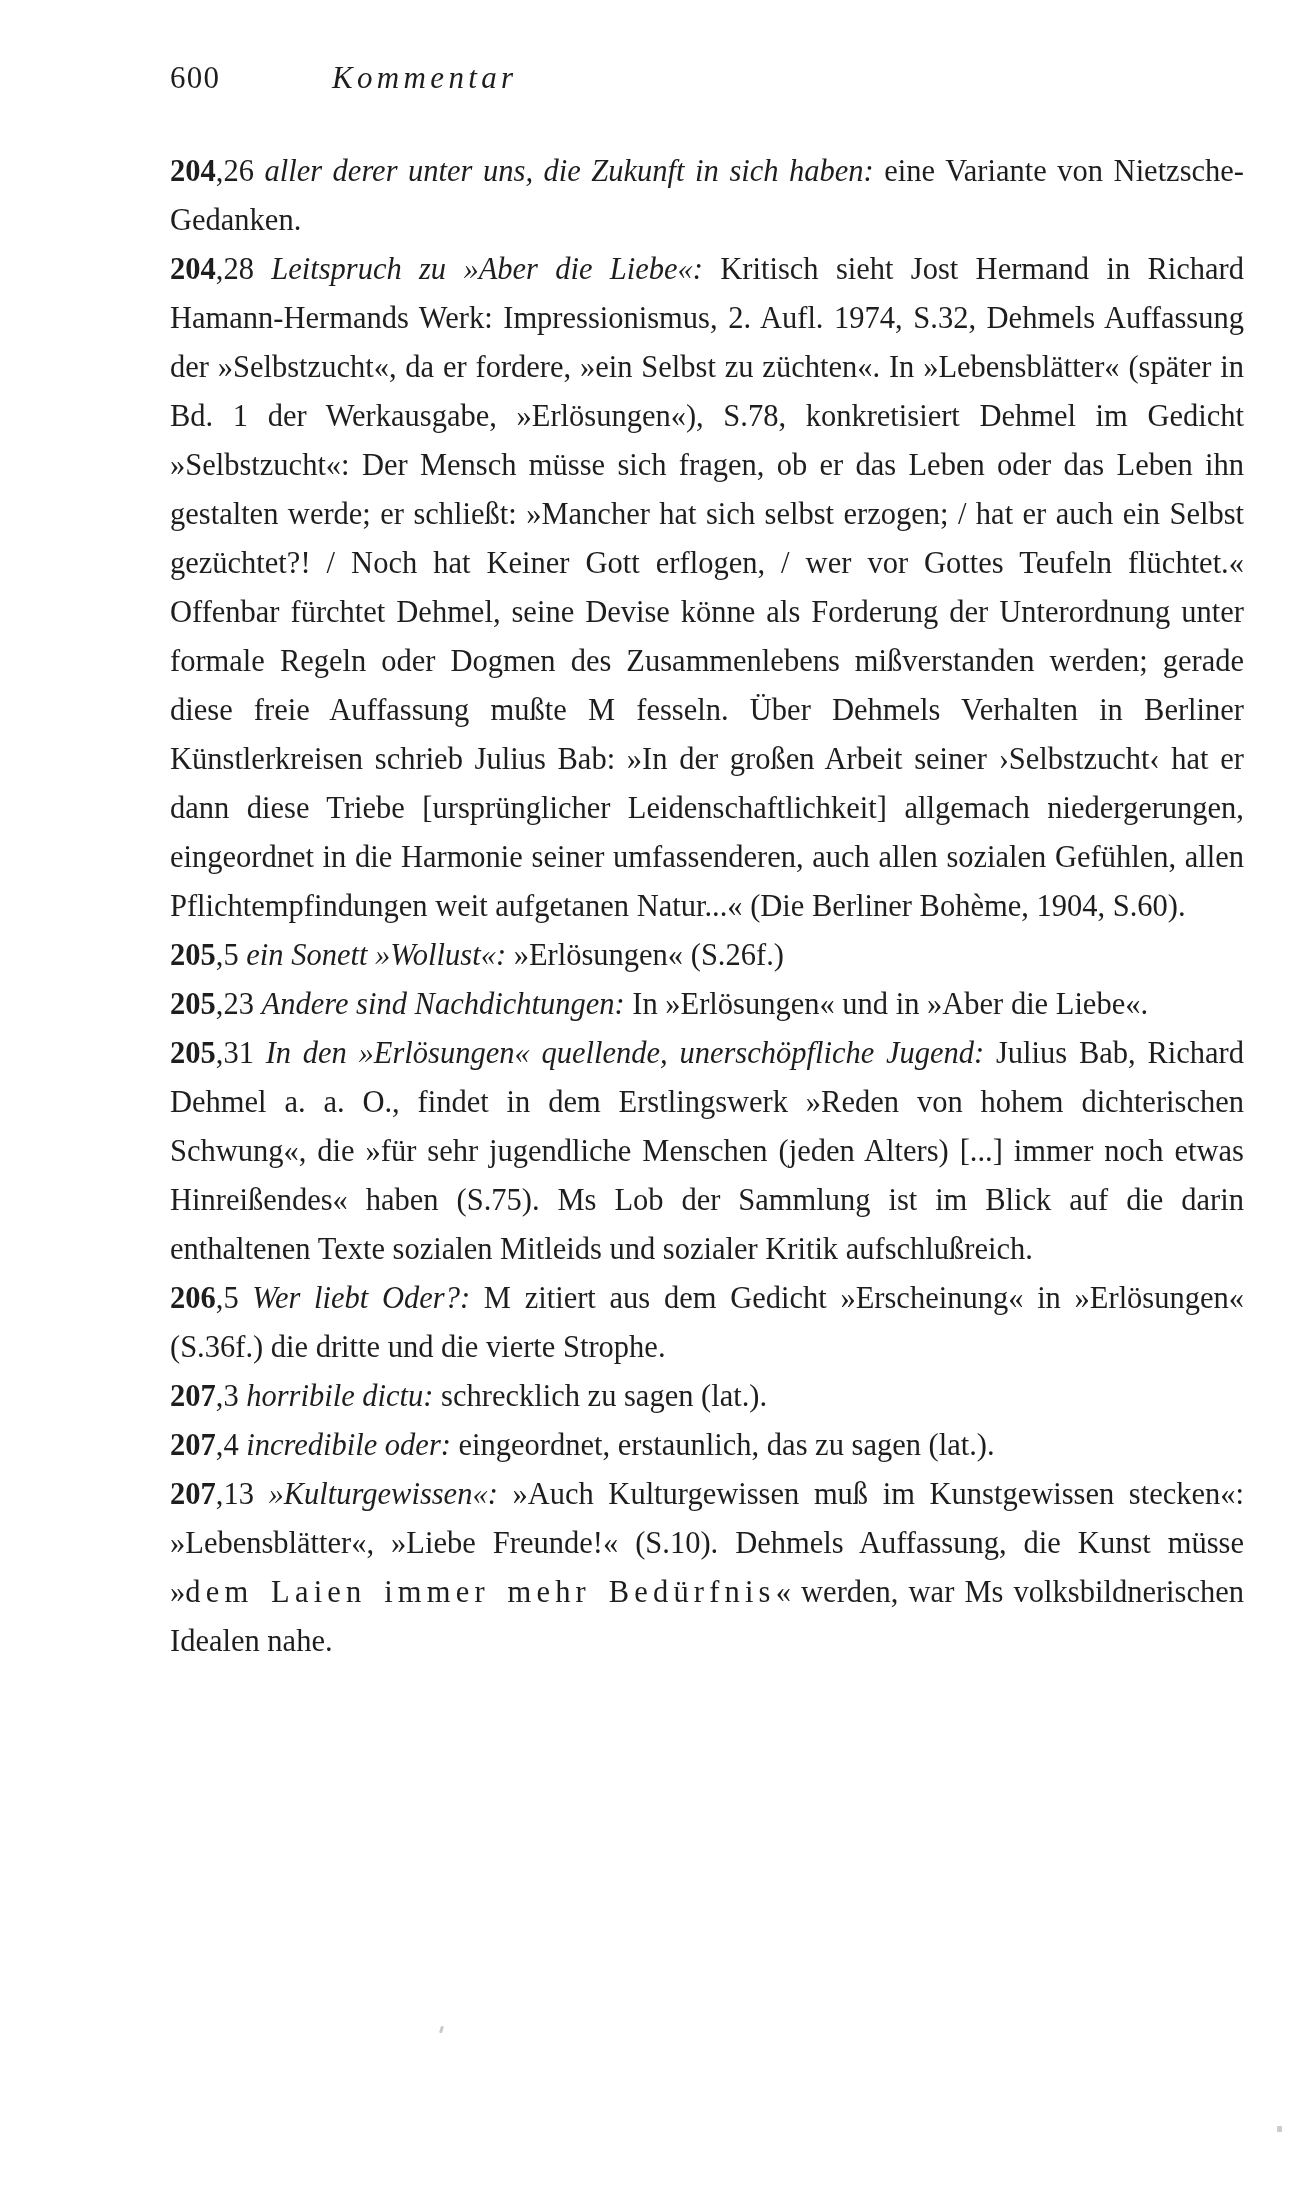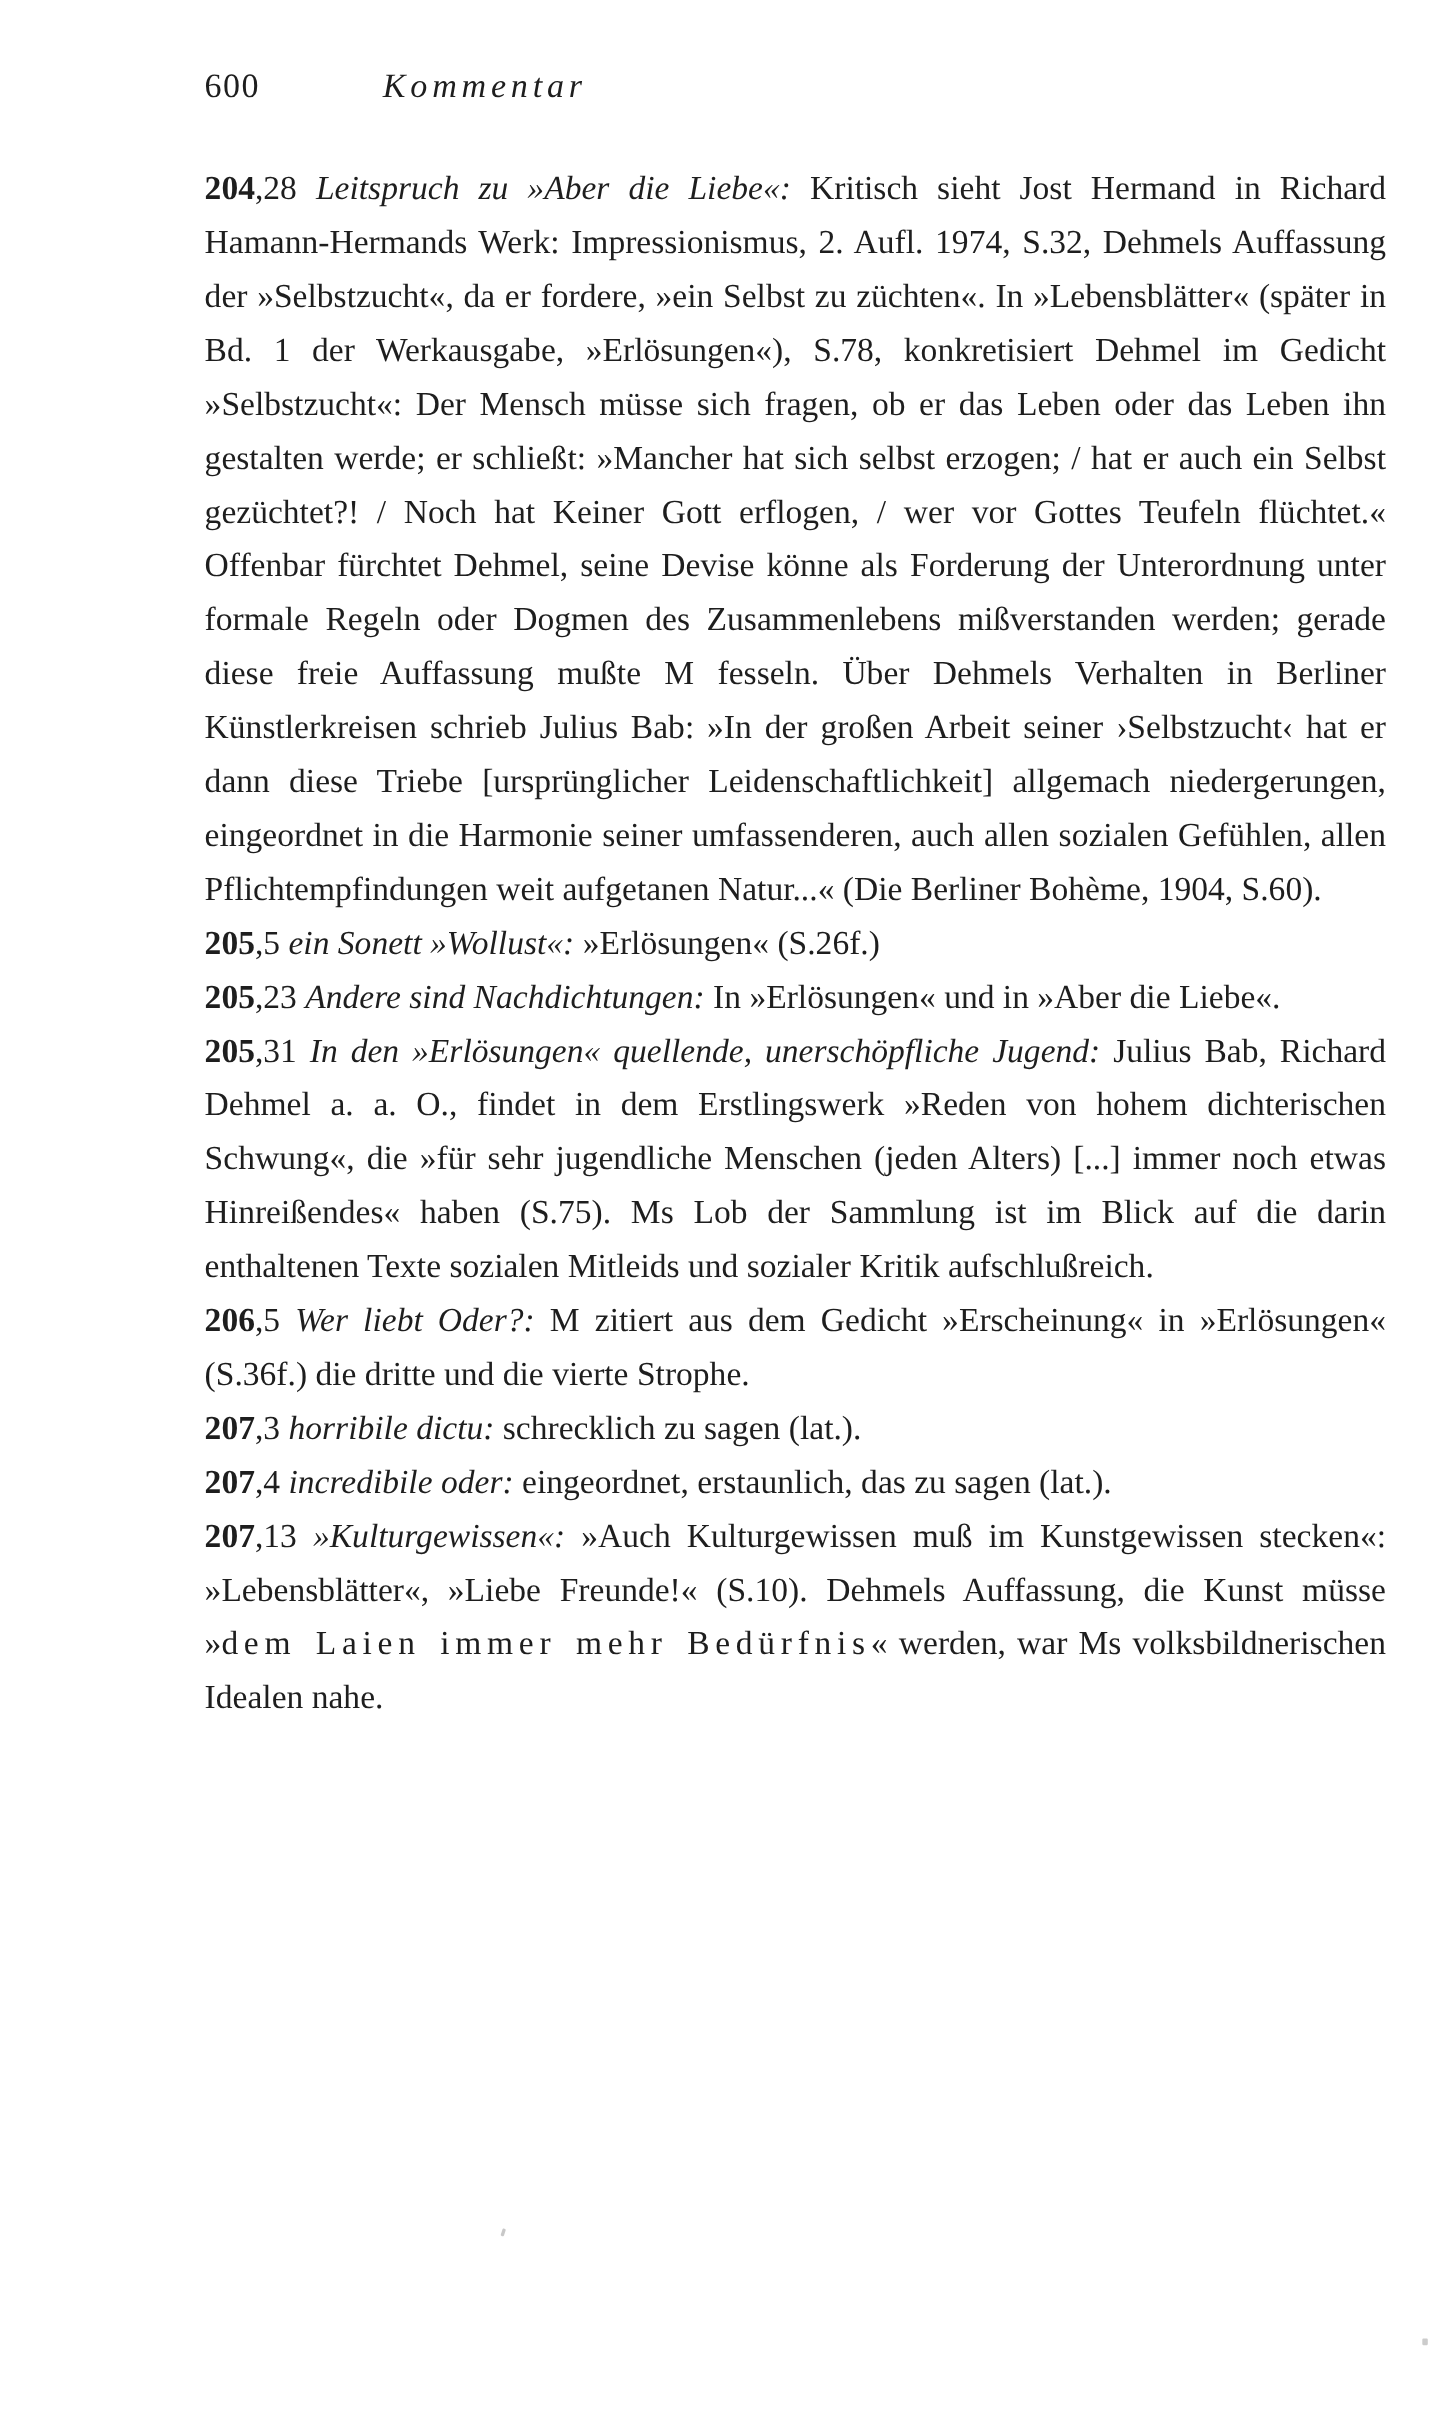--- a/index.html
+++ b/index.html
@@ -9,21 +9,21 @@
   html,body{margin:0;padding:0;}
   body{
     width:1309px;height:2209px;
     background:var(--page-bg);
     font-family:"Liberation Serif","DejaVu Serif",serif;
     color:var(--ink);
     position:relative;
     overflow:hidden;
   }
   .page{
-    position:absolute;inset:0;margin-left:16px;
+    position:absolute;inset:0;
   }
   .running-head{
     position:absolute;
     left:170px;top:60px;
     font-size:31px;line-height:36px;
     white-space:nowrap;
   }
   .pagenum{
     display:inline-block;
     letter-spacing:0.04em;
@@ -61,20 +61,21 @@
 
 <div class="page">
 
   <header class="running-head">
     <span class="pagenum">600</span>
     <span class="head-title">Kommentar</span>
   </header>
 
   <main class="body-text">
 
+  <p class="entry"><span class="seg-bold">204</span><span class="seg-regular">,26 </span><span class="seg-italic">aller derer unter uns, die Zukunft in sich haben:</span><span class="seg-regular"> eine Variante von Nietzsche-Gedanken.</span></p>
       <p class="entry"><span class="seg-bold">204</span><span class="seg-regular">,28 </span><span class="seg-italic">Leitspruch zu »Aber die Liebe«:</span><span class="seg-regular"> Kritisch sieht Jost Hermand in Richard Hamann-Hermands Werk: Impressionismus, 2. Aufl. 1974, S.32, Dehmels Auffassung der »Selbstzucht«, da er fordere, »ein Selbst zu züchten«. In »Lebensblätter« (später in Bd. 1 der Werkausgabe, »Erlösungen«), S.78, konkretisiert Dehmel im Gedicht »Selbstzucht«: Der Mensch müsse sich fragen, ob er das Leben oder das Leben ihn gestalten werde; er schließt: »Mancher hat sich selbst erzogen; / hat er auch ein Selbst gezüchtet?! / Noch hat Keiner Gott erflogen, / wer vor Gottes Teufeln flüchtet.« Offenbar fürchtet Dehmel, seine Devise könne als Forderung der Unterordnung unter formale Regeln oder Dogmen des Zusammenlebens mißverstanden werden; gerade diese freie Auffassung mußte M fesseln. Über Dehmels Verhalten in Berliner Künstlerkreisen schrieb Julius Bab: »In der großen Arbeit seiner ›Selbstzucht‹ hat er dann diese Triebe [ursprünglicher Leidenschaftlichkeit] allgemach niedergerungen, eingeordnet in die Harmonie seiner umfassenderen, auch allen sozialen Gefühlen, allen Pflichtempfindungen weit aufgetanen Natur...« (Die Berliner Bohème, 1904, S.60).</span></p>
       <p class="entry"><span class="seg-bold">205</span><span class="seg-regular">,5 </span><span class="seg-italic">ein Sonett »Wollust«:</span><span class="seg-regular"> »Erlösungen« (S.26f.)</span></p>
       <p class="entry"><span class="seg-bold">205</span><span class="seg-regular">,23 </span><span class="seg-italic">Andere sind Nachdichtungen:</span><span class="seg-regular"> In »Erlösungen« und in »Aber die Liebe«.</span></p>
       <p class="entry"><span class="seg-bold">205</span><span class="seg-regular">,31 </span><span class="seg-italic">In den »Erlösungen« quellende, unerschöpfliche Jugend:</span><span class="seg-regular"> Julius Bab, Richard Dehmel a. a. O., findet in dem Erstlingswerk »Reden von hohem dichterischen Schwung«, die »für sehr jugendliche Menschen (jeden Alters) [...] immer noch etwas Hinreißendes« haben (S.75). Ms Lob der Sammlung ist im Blick auf die darin enthaltenen Texte sozialen Mitleids und sozialer Kritik aufschlußreich.</span></p>
       <p class="entry"><span class="seg-bold">206</span><span class="seg-regular">,5 </span><span class="seg-italic">Wer liebt Oder?:</span><span class="seg-regular"> M zitiert aus dem Gedicht »Erscheinung« in »Erlösungen« (S.36f.) die dritte und die vierte Strophe.</span></p>
       <p class="entry"><span class="seg-bold">207</span><span class="seg-regular">,3 </span><span class="seg-italic">horribile dictu:</span><span class="seg-regular"> schrecklich zu sagen (lat.).</span></p>
       <p class="entry"><span class="seg-bold">207</span><span class="seg-regular">,4 </span><span class="seg-italic">incredibile oder:</span><span class="seg-regular"> eingeordnet, erstaunlich, das zu sagen (lat.).</span></p>
       <p class="entry"><span class="seg-bold">207</span><span class="seg-regular">,13 </span><span class="seg-italic">»Kulturgewissen«:</span><span class="seg-regular"> »Auch Kulturgewissen muß im Kunstgewissen stecken«: »Lebensblätter«, »Liebe Freunde!« (S.10). Dehmels Auffassung, die Kunst müsse »</span><span class="seg-spaced">dem Laien immer mehr Bedürfnis</span><span class="seg-regular">« werden, war Ms volksbildnerischen Idealen nahe.</span></p>
     </main>
 

